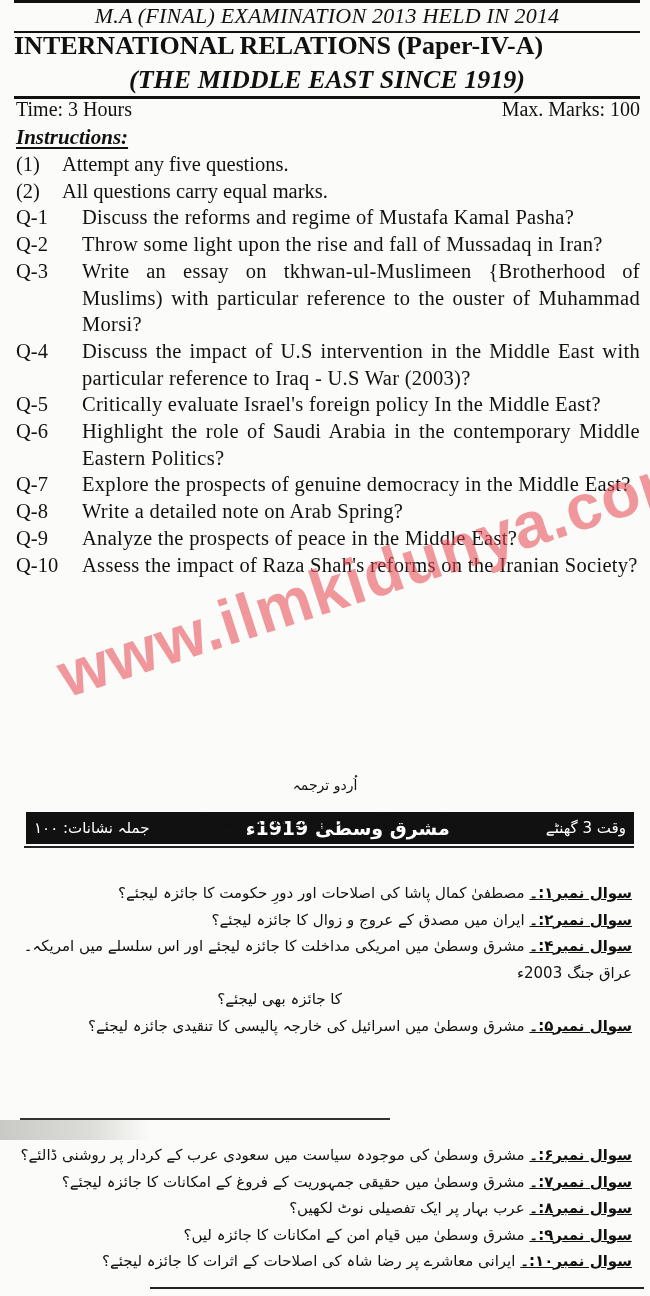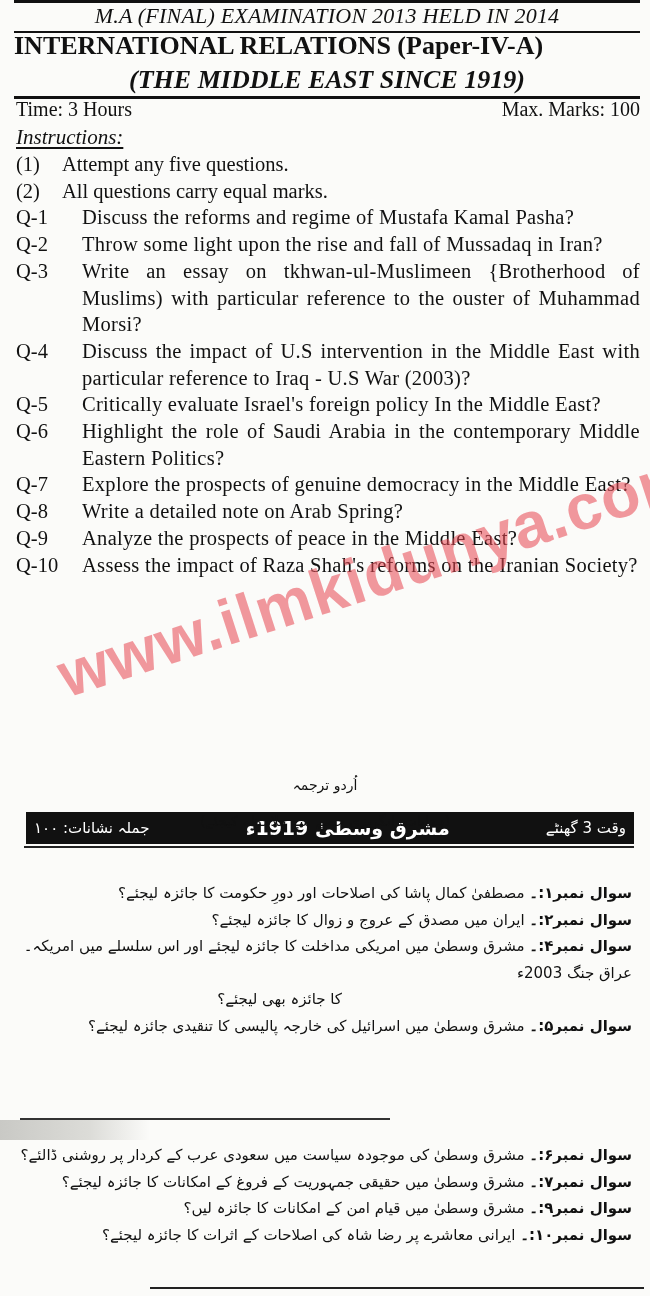--- a/index.html
+++ b/index.html
@@ -23,21 +23,21 @@
     }
     .paper-subtitle {
       position: absolute; left: 14px; right: 10px; top: 64px; height: 32px;
       text-align: center; font-style: italic; font-weight: bold; font-size: 26px; line-height: 32px;
     }
     .meta-row {
       position: absolute; left: 16px; right: 10px; top: 96px; height: 26px;
       display: flex; justify-content: space-between; font-size: 20px; line-height: 26px;
     }
     .instructions-heading {
-      position: absolute; left: 16px; top: 124px; font-size: 21px; font-weight: normal;
+      position: absolute; left: 16px; top: 124px; font-size: 21px; font-weight: bold;
       font-style: italic; line-height: 26px; text-decoration: underline; text-underline-offset: 3px;
     }
     .en-list { position: absolute; left: 16px; right: 10px; top: 151px; font-size: 20.5px; line-height: 26.7px; }
     .en-item { display: flex; }
     .en-num { width: 66px; flex: 0 0 66px; }
     .en-text { flex: 1; text-align: justify; text-align-last: left; }
     .instr .en-num { width: 46px; flex: 0 0 46px; }
     .q .en-text { letter-spacing: 0.3px; }
 
     .watermark {
@@ -59,21 +59,21 @@
     .urdu-banner .time { font-size: 15px; }
     .urdu-banner .title { font-size: 19px; font-weight: bold; }
     .urdu-banner .marks { font-size: 15px; }
     .urdu-rule { position: absolute; left: 24px; right: 16px; top: 846px; height: 2px; background: #222; }
 
     .urdu-note { position: absolute; left: 0; right: 0; top: 813px; text-align: center; font-size: 14px; }
     .urdu-list { position: absolute; right: 18px; left: 10px; font-size: 15px; line-height: 26.5px; }
     .urdu-list.top { top: 880px; }
     .urdu-list.bottom { top: 1142px; }
     .urdu-item { text-align: right; }
-    .urdu-item .lbl { font-weight: bold; }
+    .urdu-item .lbl { font-weight: bold; text-decoration: underline; }
     .urdu-cont { padding-right: 290px; }
 
     .fold-line { position: absolute; left: 20px; right: 260px; top: 1118px; height: 2px; background: #333; }
     .fold-smudge {
       position: absolute; left: 0; width: 150px; top: 1120px; height: 20px;
       background: linear-gradient(90deg, #c9c9c5, #dcdcd8 60%, rgba(240,240,238,0));
     }
     .bottom-rule { position: absolute; left: 150px; right: 6px; top: 1287px; height: 2px; background: #222; }
   </style>
 </head>
@@ -184,20 +184,24 @@
 <div class="urdu urdu-list bottom">
   <div class="urdu-item">
     <span class="lbl">سوال نمبر۶:۔</span>
     <span>مشرق وسطیٰ کی موجودہ سیاست میں سعودی عرب کے کردار پر روشنی ڈالئے؟</span>
   </div>
   <div class="urdu-item">
     <span class="lbl">سوال نمبر۷:۔</span>
     <span>مشرق وسطیٰ میں حقیقی جمہوریت کے فروغ کے امکانات کا جائزہ لیجئے؟</span>
   </div>
   <div class="urdu-item">
+    <span class="lbl">سوال نمبر۸:۔</span>
+    <span>عرب بہار پر ایک تفصیلی نوٹ لکھیں؟</span>
+  </div>
+  <div class="urdu-item">
     <span class="lbl">سوال نمبر۹:۔</span>
     <span>مشرق وسطیٰ میں قیام امن کے امکانات کا جائزہ لیں؟</span>
   </div>
   <div class="urdu-item">
     <span class="lbl">سوال نمبر۱۰:۔</span>
     <span>ایرانی معاشرے پر رضا شاہ کی اصلاحات کے اثرات کا جائزہ لیجئے؟</span>
   </div>
 </div>
 
 <div class="bottom-rule"></div>

